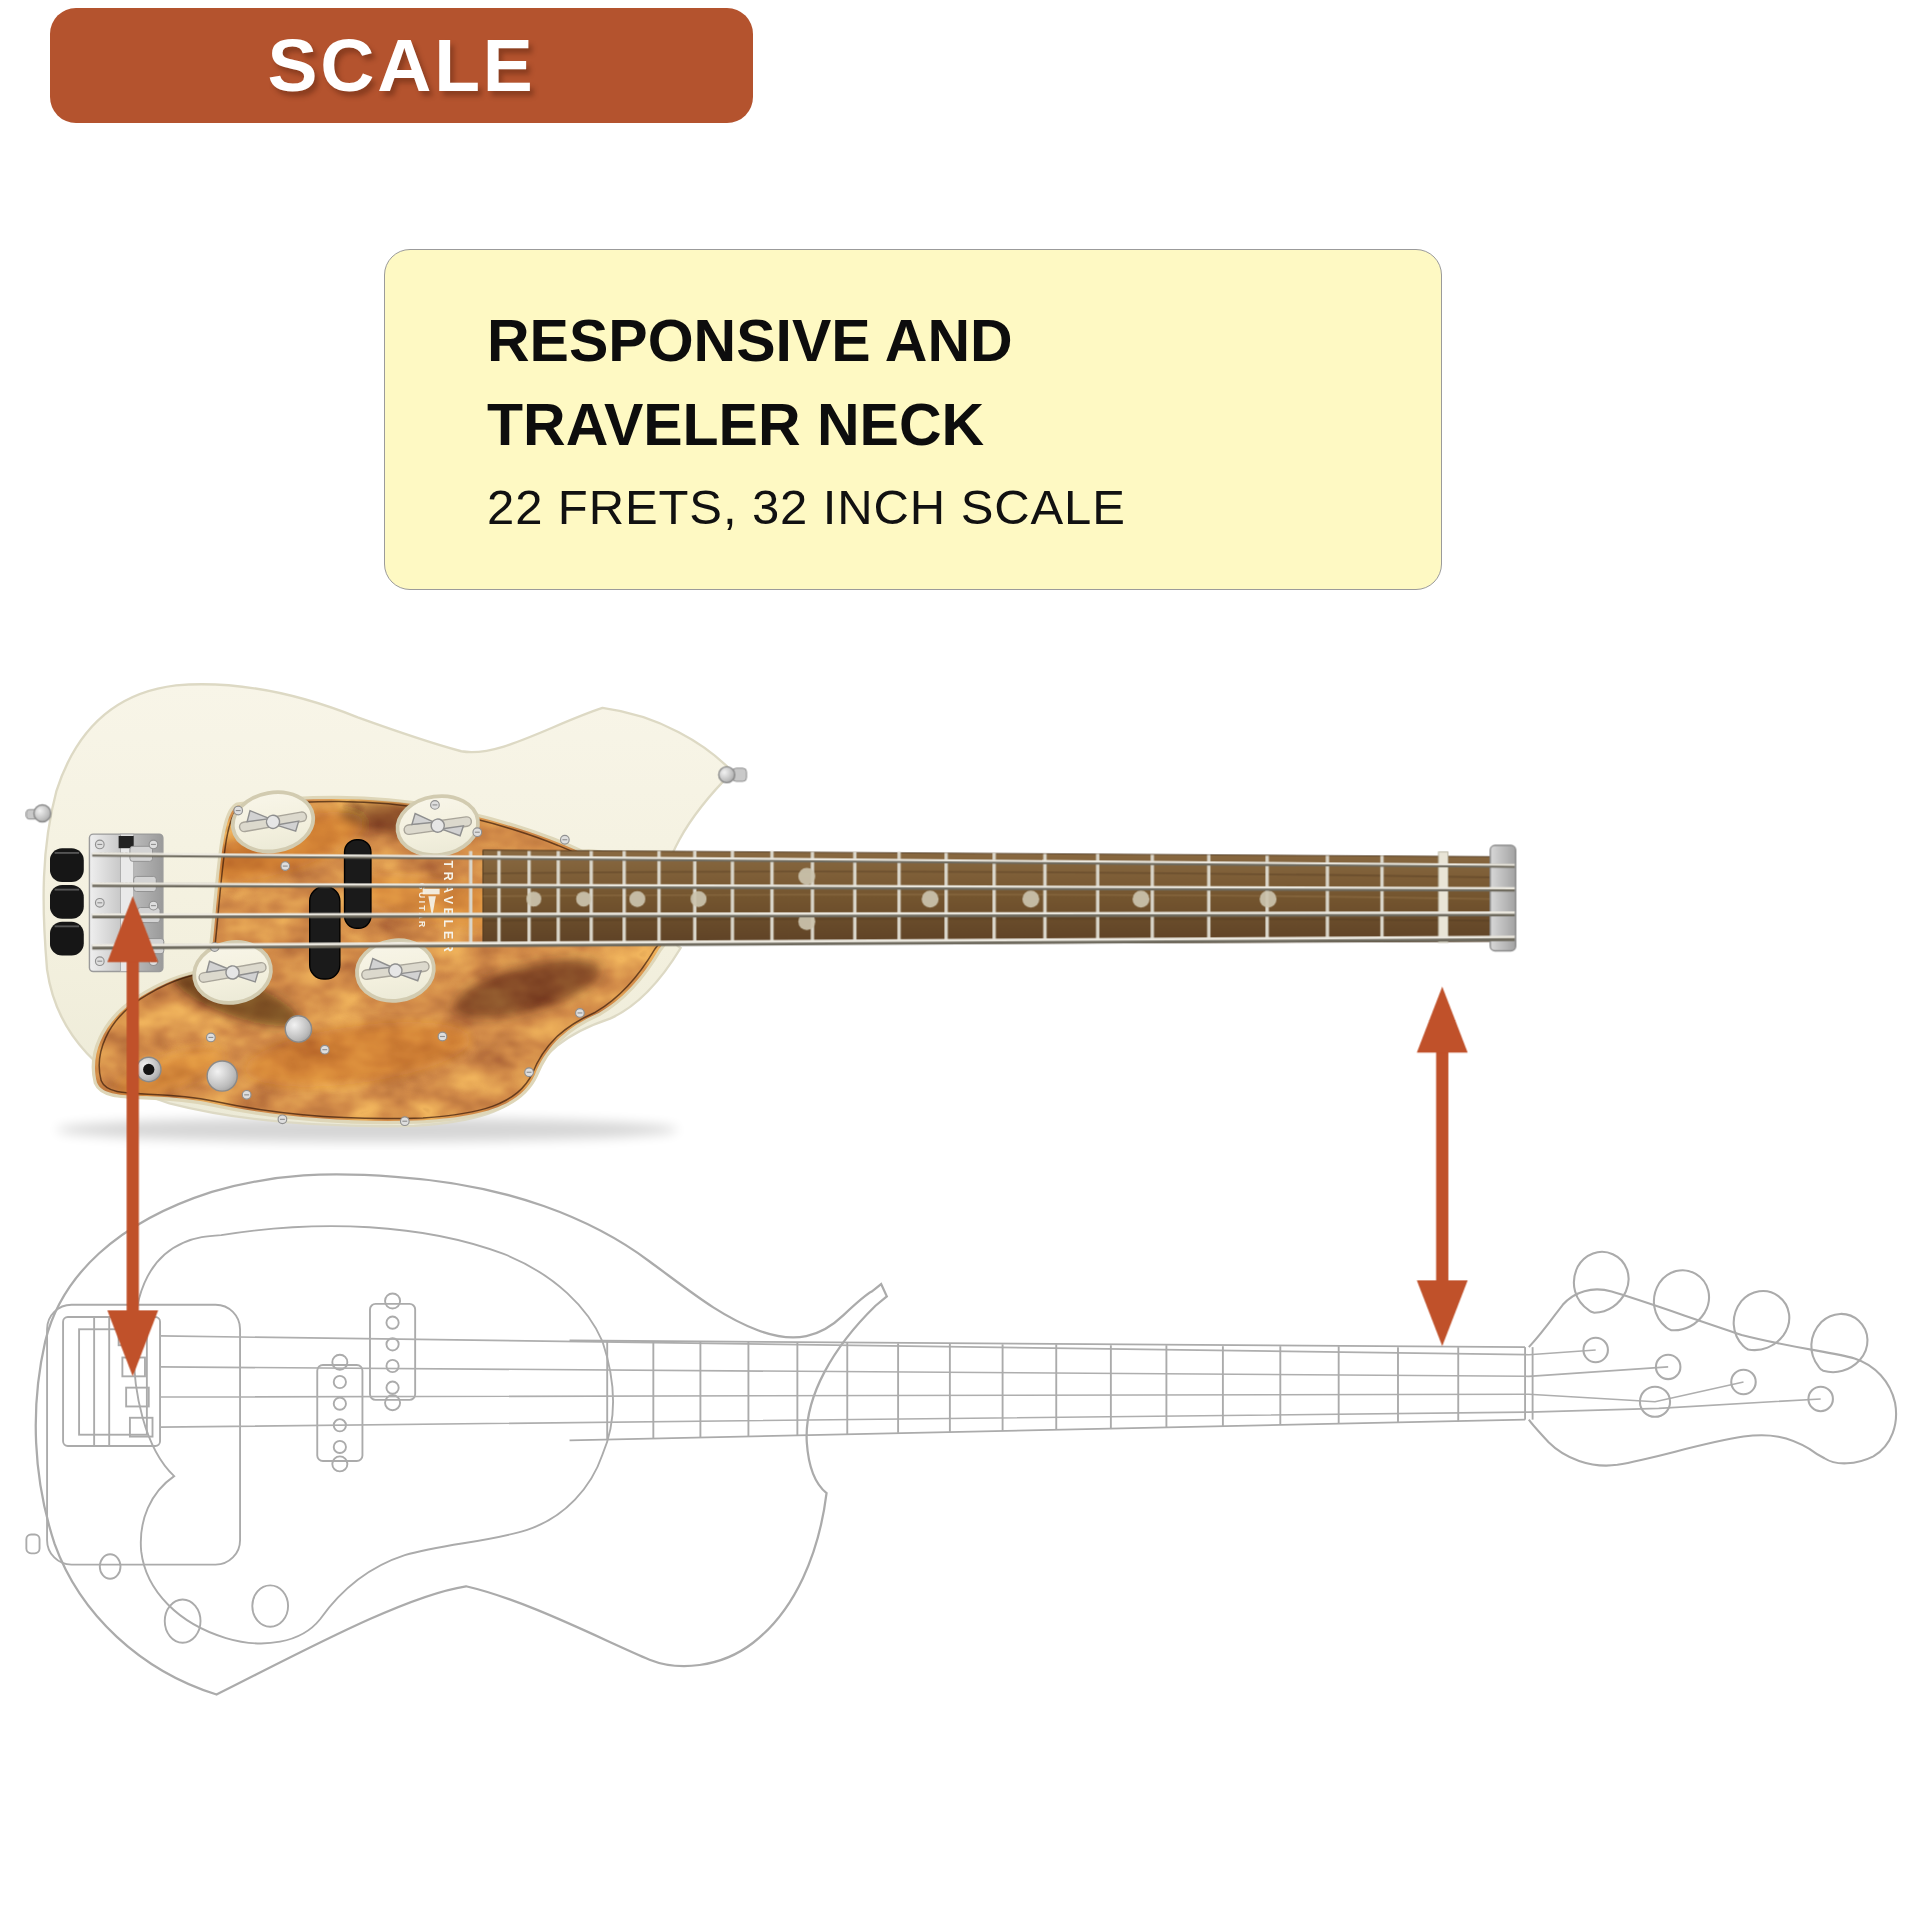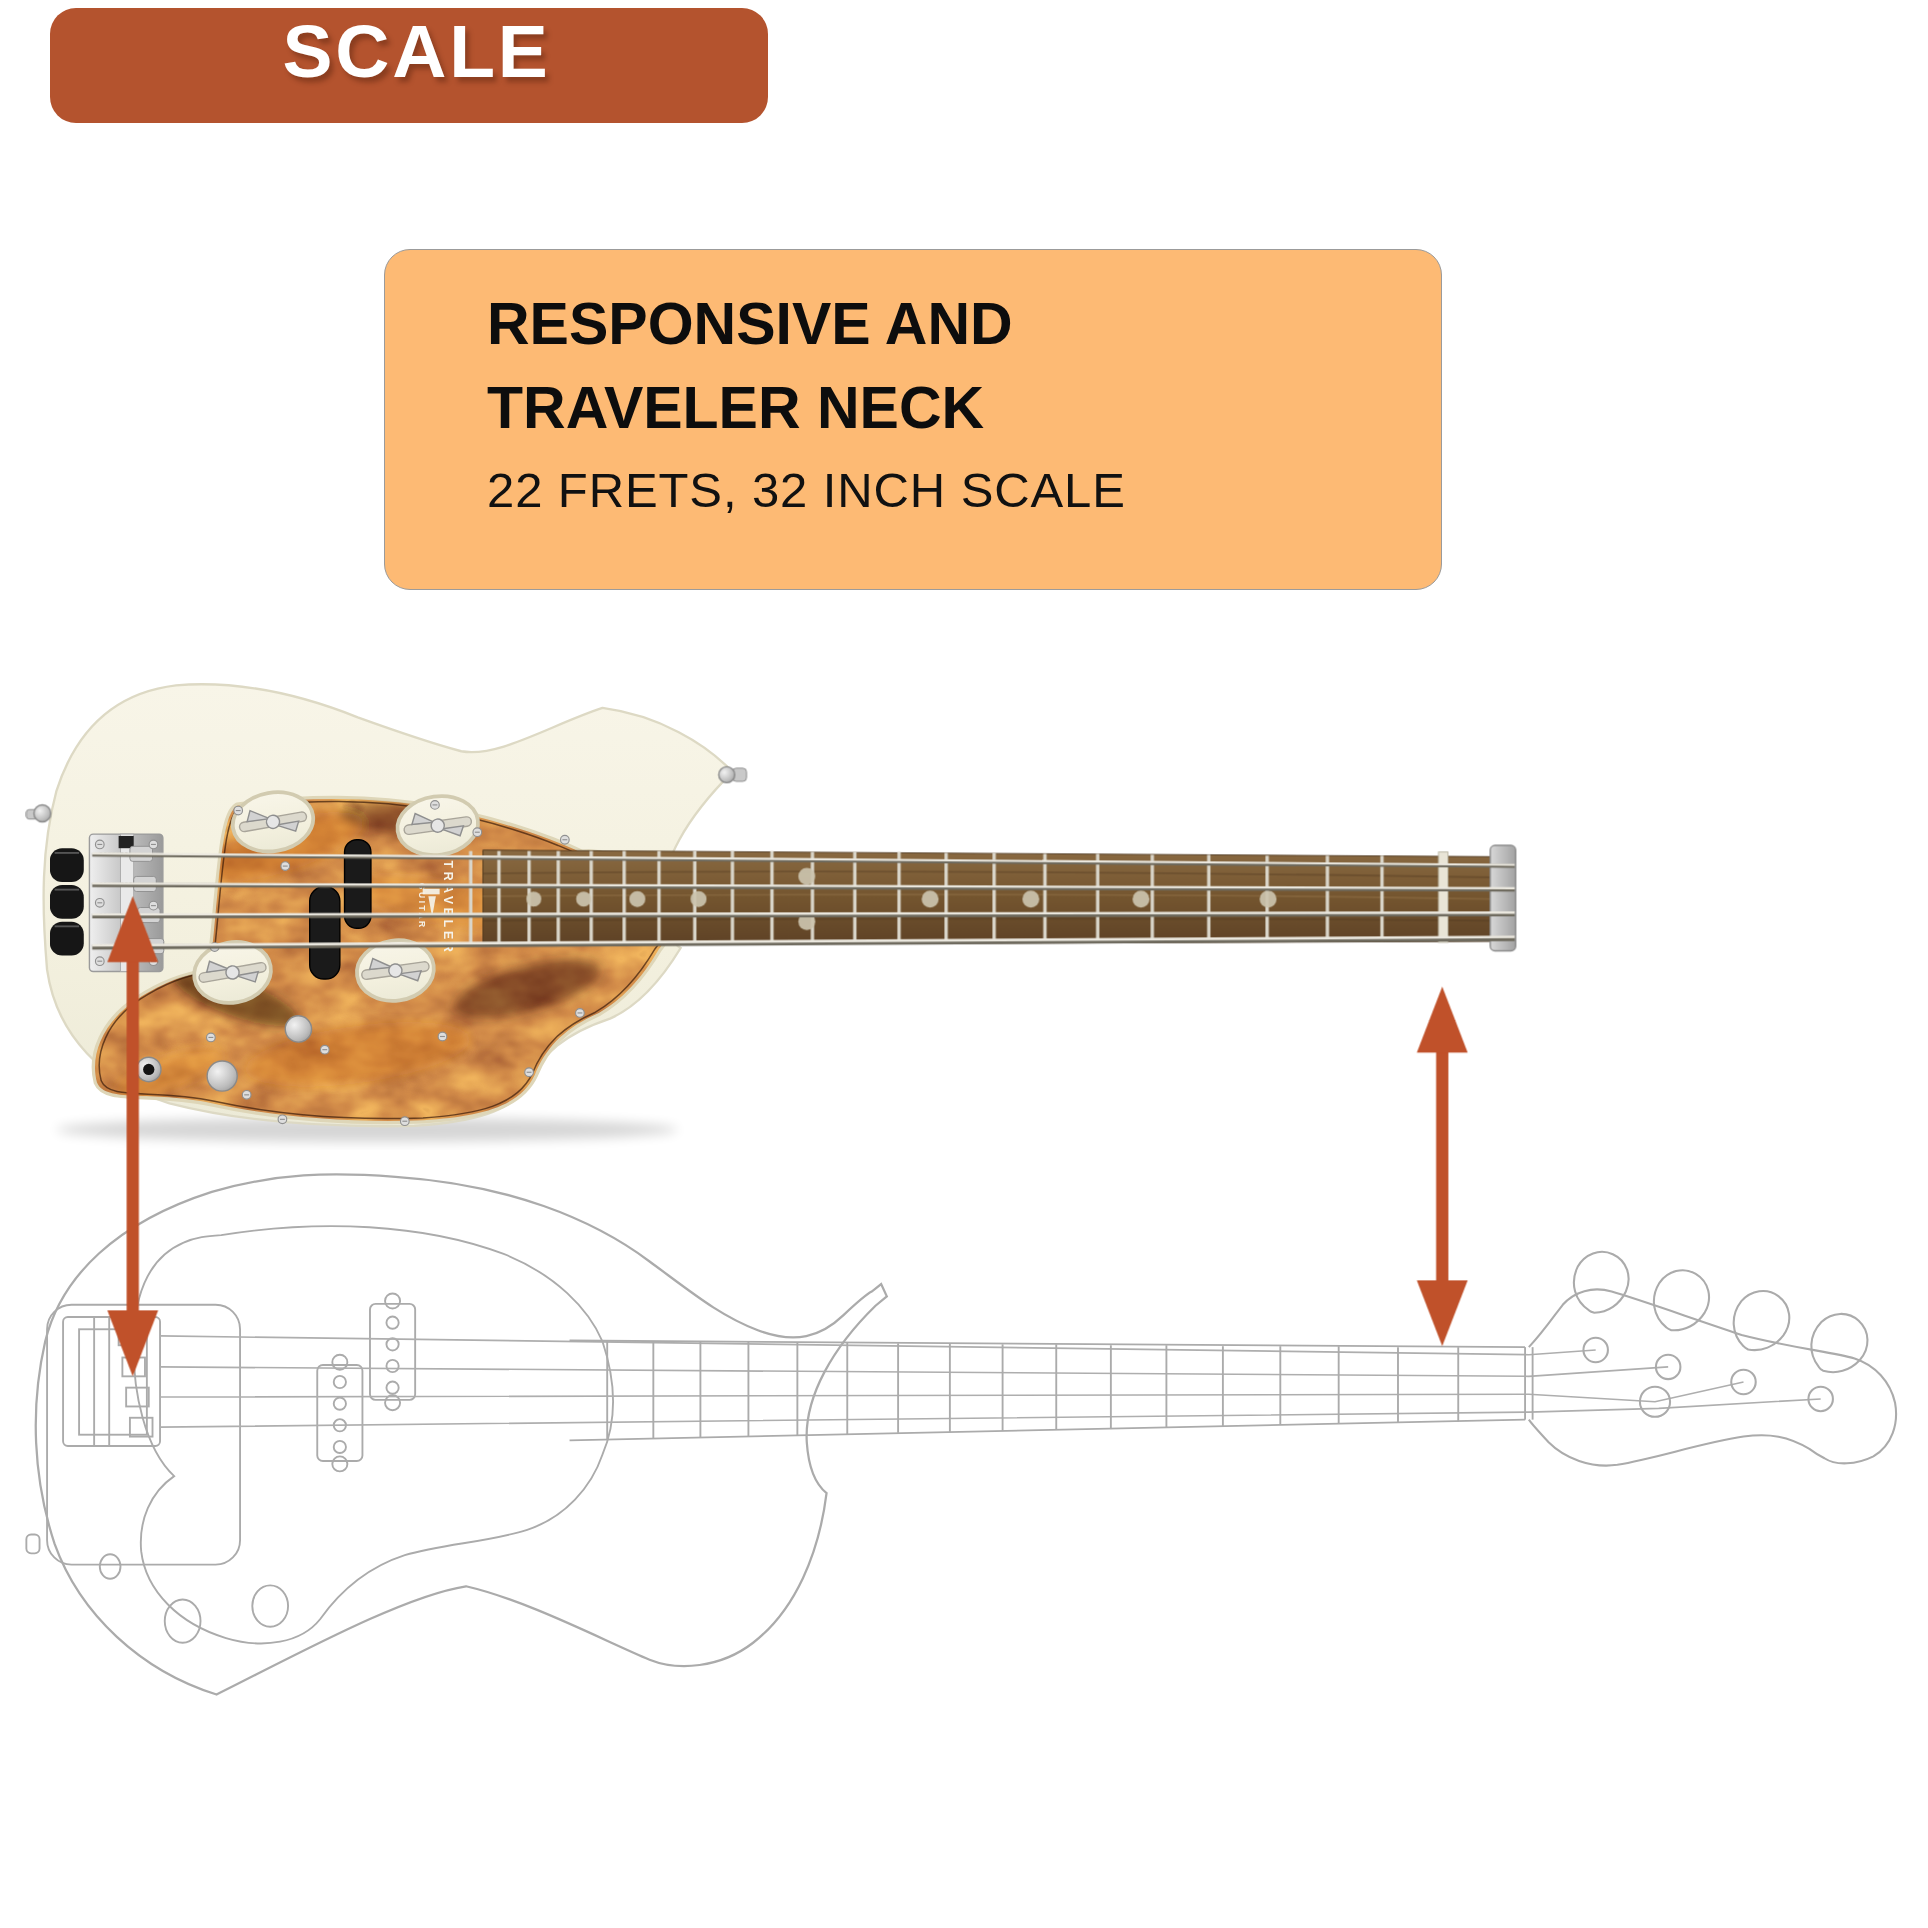--- a/index.html
+++ b/index.html
@@ -1,24 +1,24 @@
 <!DOCTYPE html>
 <html style="font-size:15px"><head>
 <meta charset="utf-8">
 <style>
   html,body{margin:0;padding:0;background:#ffffff;}
   .canvas{position:relative;width:1928px;height:1928px;background:#ffffff;overflow:hidden;
           font-family:"Liberation Sans",sans-serif;}
   .badge{position:absolute;left:50px;top:7.5px;width:703px;height:115px;background:#b4532e;
-         border-radius:26px;display:flex;align-items:flex-start;justify-content:center;padding-left:15px;}
+         border-radius:26px;display:flex;align-items:center;justify-content:center;}
   .badge span{color:#ffffff;font-size:75px;font-weight:bold;letter-spacing:2.8px;
          text-shadow:3.8px 4.7px 5.6px rgba(60,20,5,.35);}
-  .info-card{position:absolute;left:384px;top:249px;width:1058px;height:341px;background:#fdba74;
+  .info-card{position:absolute;left:384px;top:249px;width:1058px;height:341px;background:#fef9c3;
          border:1.9px solid #9b9b9b;border-radius:26px;box-sizing:border-box;
-         padding:32px 38px 0 102px;}
+         padding:49px 38px 0 102px;}
   .info-card .title{font-size:59px;line-height:1.43;font-weight:bold;color:#0d0d0d;letter-spacing:0px;}
   .info-card .subtitle{font-size:49px;margin-top:11px;font-weight:normal;color:#111111;letter-spacing:0.9px;}
   svg{position:absolute;left:0;top:0;}
   .t{fill:#f5f3ea;font-family:"Liberation Sans",sans-serif;font-weight:bold;}
 </style>
 </head>
 <body>
 
 <div class="canvas">
 

